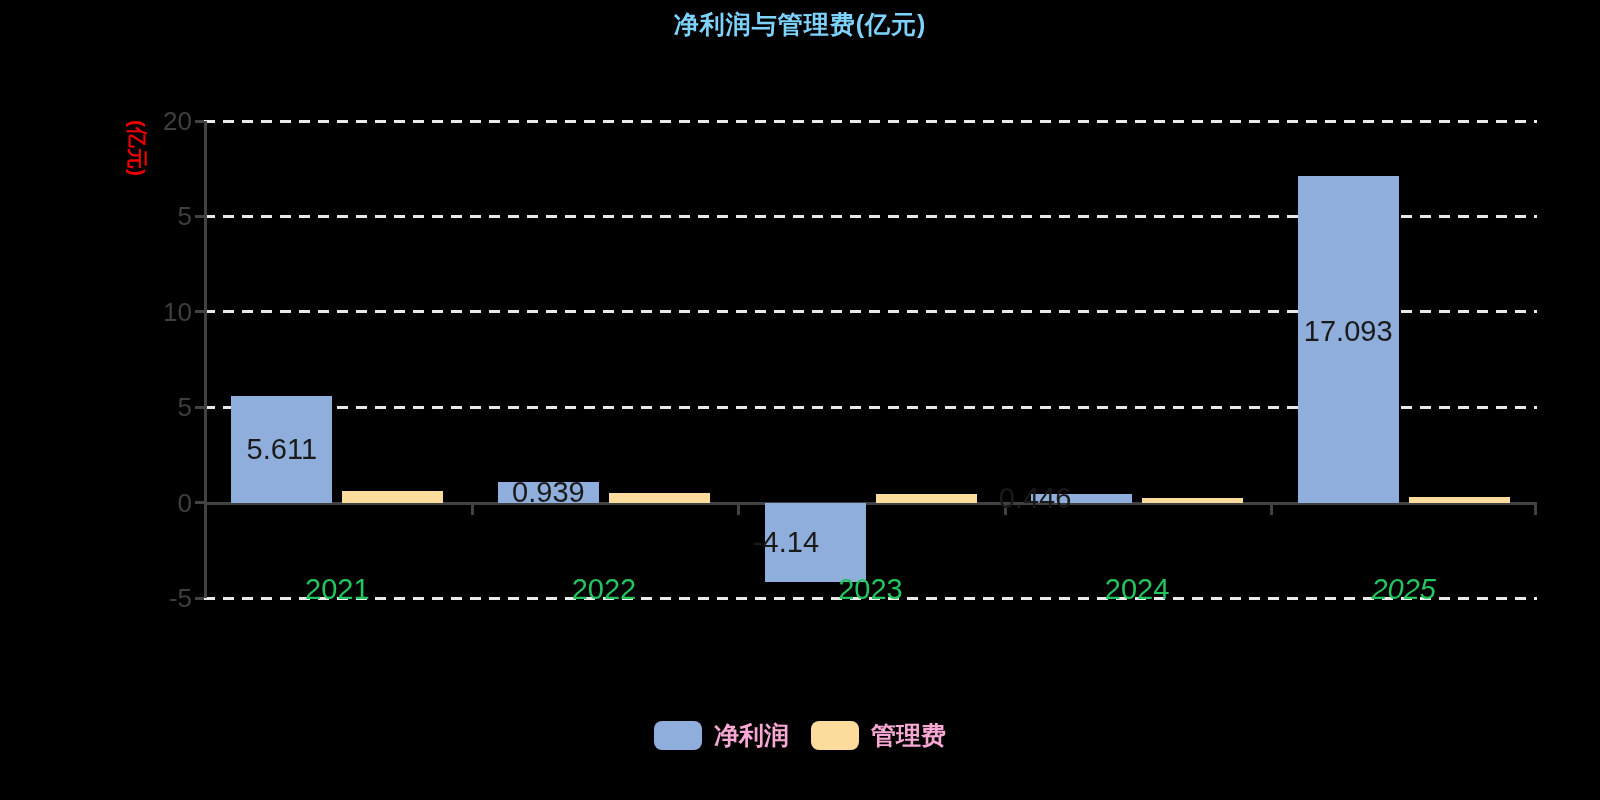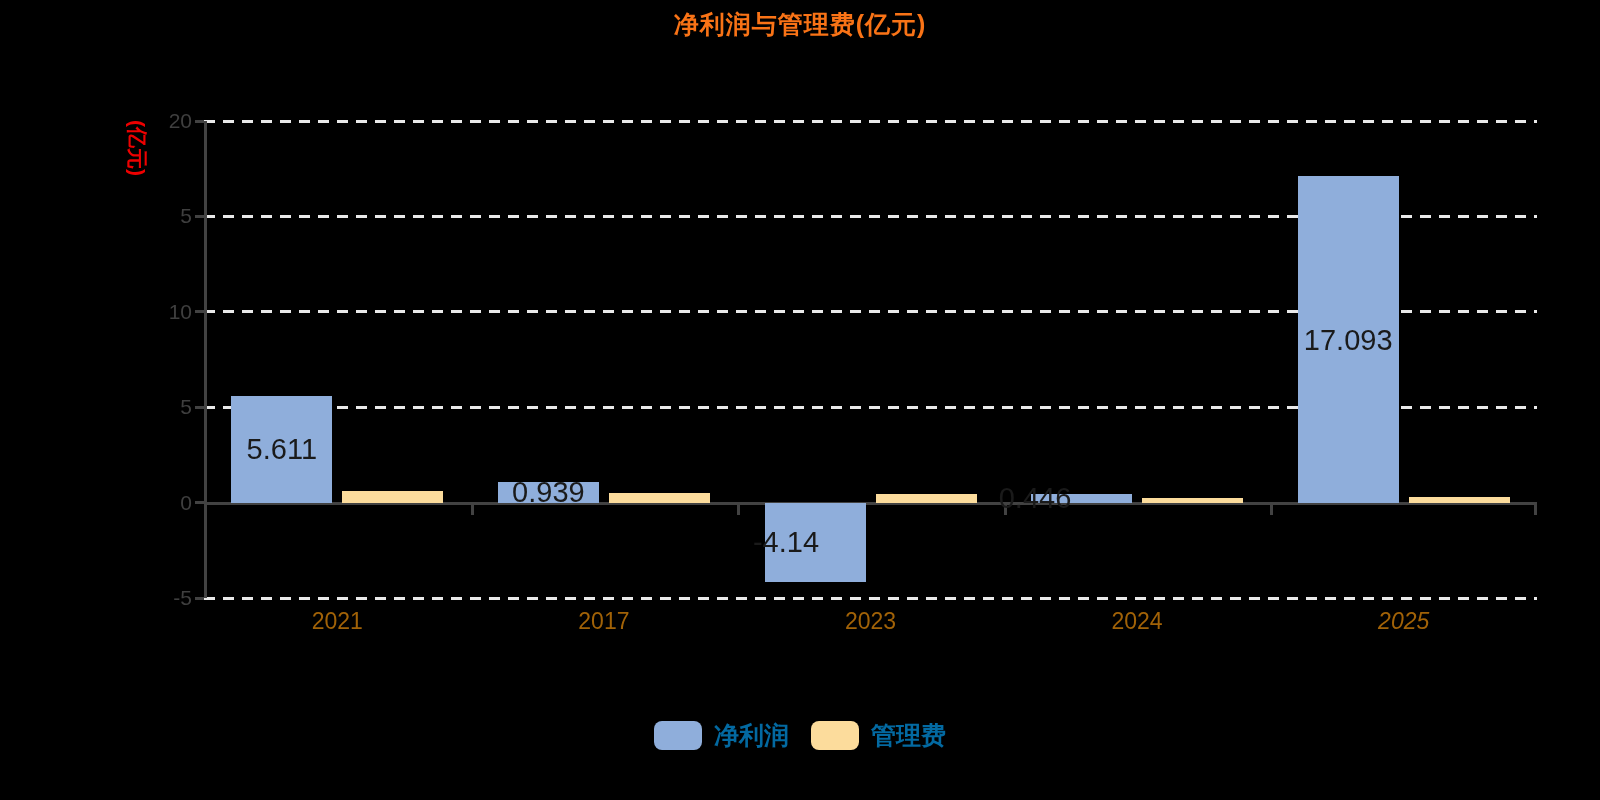--- a/index.html
+++ b/index.html
@@ -2,54 +2,54 @@
 <html><head>
 <meta charset="utf-8">
 <style>
   html,body{margin:0;padding:0;background:#000;}
   .stage{
     position:relative;width:1600px;height:800px;background:#000;overflow:hidden;
     font-family:"Liberation Sans","DejaVu Sans",sans-serif;
   }
   .title{
     position:absolute;top:8px;left:0;width:1600px;text-align:center;
-    font-size:25px;font-weight:700;color:#f97316;letter-spacing:1px;
+    font-size:25px;font-weight:700;color:#7dd3fc;letter-spacing:1px;
   }
   .y-unit{
     position:absolute;left:93px;top:135px;width:90px;height:26px;
     text-align:center;font-size:21px;font-weight:700;color:#ee0000;
     transform:rotate(90deg);
   }
   .plot{position:absolute;left:204px;top:121px;width:1333px;height:477px;}
   .gridline{position:absolute;left:0;width:1333px;height:3px;
     background:repeating-linear-gradient(90deg,#e9e9e9 0 11px,transparent 11px 19px);}
   .axis-y{position:absolute;left:0;top:0;width:3px;height:477px;background:#424242;}
   .axis-x{position:absolute;left:0;width:1333px;height:3px;background:#424242;}
   .ytickmark{position:absolute;width:9px;height:3px;left:-9px;background:#424242;}
   .xtickmark{position:absolute;width:3px;height:10px;background:#424242;}
   .bar{position:absolute;}
   .bar-label{
     position:absolute;text-align:center;font-size:29px;color:#1a1a1a;
     white-space:nowrap;transform:translate(-50%,-50%);
   }
   .ytick{
     position:absolute;left:0;width:192px;text-align:right;
-    font-size:21px;color:#3f3f3f;height:34px;line-height:34px;
+    font-size:26px;color:#3f3f3f;height:34px;line-height:34px;
   }
   .xlabel{
-    position:absolute;top:604px;width:160px;margin-left:-80px;text-align:center;
-    font-size:23px;color:#a16207;height:34px;line-height:34px;
+    position:absolute;top:572px;width:160px;margin-left:-80px;text-align:center;
+    font-size:29px;color:#22c55e;height:34px;line-height:34px;
   }
   .legend{
     position:absolute;top:719px;left:0;width:1600px;
     display:flex;justify-content:center;align-items:center;gap:22px;
   }
   .legend-item{display:flex;align-items:center;gap:12px;}
   .legend-swatch{width:48px;height:29px;border-radius:8px;}
-  .legend-label{font-size:25px;font-weight:600;color:#0369a1;}
+  .legend-label{font-size:25px;font-weight:600;color:#f9a8d4;}
   .source{
     position:absolute;top:770px;left:0;width:1600px;text-align:center;
     font-size:18px;font-weight:700;color:#B8860B;letter-spacing:1px;
   }
 </style>
 </head>
 <body>
 
 <div class="stage">
 
@@ -82,35 +82,35 @@
       <div class="bar" style="left: 293.9px; top: 360.955px; width: 101px; height: 20.6446px; background: rgb(143, 174, 219);"></div>
       <div class="bar-label" style="left: 344.4px; top: 371.278px;">0.939</div>
       <div class="bar" style="left: 404.9px; top: 371.678px; width: 101px; height: 9.9216px; background: rgb(252, 220, 156);"></div>
       <div class="bar" style="left: 560.5px; top: 381.6px; width: 101px; height: 78.9912px; background: rgb(143, 174, 219);"></div>
       <div class="bar-label" style="left: 582px; top: 421.096px;">-4.14</div>
       <div class="bar" style="left: 671.5px; top: 373.205px; width: 101px; height: 8.3952px; background: rgb(252, 220, 156);"></div>
       <div class="bar" style="left: 827.1px; top: 373.09px; width: 101px; height: 8.50968px; background: rgb(143, 174, 219);"></div>
       <div class="bar-label" style="left: 831px; top: 377.345px;">0.446</div>
       <div class="bar" style="left: 938.1px; top: 376.639px; width: 101px; height: 4.9608px; background: rgb(252, 220, 156);"></div>
       <div class="bar" style="left: 1093.7px; top: 55.4656px; width: 101px; height: 326.134px; background: rgb(143, 174, 219);"></div>
-      <div class="bar-label" style="left: 1144.2px; top: 219px;">17.093</div>
+      <div class="bar-label" style="left: 1144.2px; top: 210px;">17.093</div>
       <div class="bar" style="left: 1204.7px; top: 375.685px; width: 101px; height: 5.9148px; background: rgb(252, 220, 156);"></div>
     </div>
 
   <div id="yticks">
       <div class="ytick" style="top: 104px;">20</div>
       <div class="ytick" style="top: 199.4px;">5</div>
       <div class="ytick" style="top: 294.8px;">10</div>
       <div class="ytick" style="top: 390.2px;">5</div>
       <div class="ytick" style="top: 485.6px;">0</div>
       <div class="ytick" style="top: 581px;">-5</div>
     </div>
   <div id="xlabels">
       <div class="xlabel" style="left: 337.3px;">2021</div>
-      <div class="xlabel" style="left: 603.9px;">2017</div>
+      <div class="xlabel" style="left: 603.9px;">2022</div>
       <div class="xlabel" style="left: 870.5px;">2023</div>
       <div class="xlabel" style="left: 1137.1px;">2024</div>
       <div class="xlabel" style="left: 1403.7px; font-style: italic;">2025</div>
     </div>
 
   <div class="legend">
     <div class="legend-item">
       <span class="legend-swatch" id="sw0" style="background: rgb(143, 174, 219);"></span>
       <span class="legend-label">净利润</span>
     </div>

